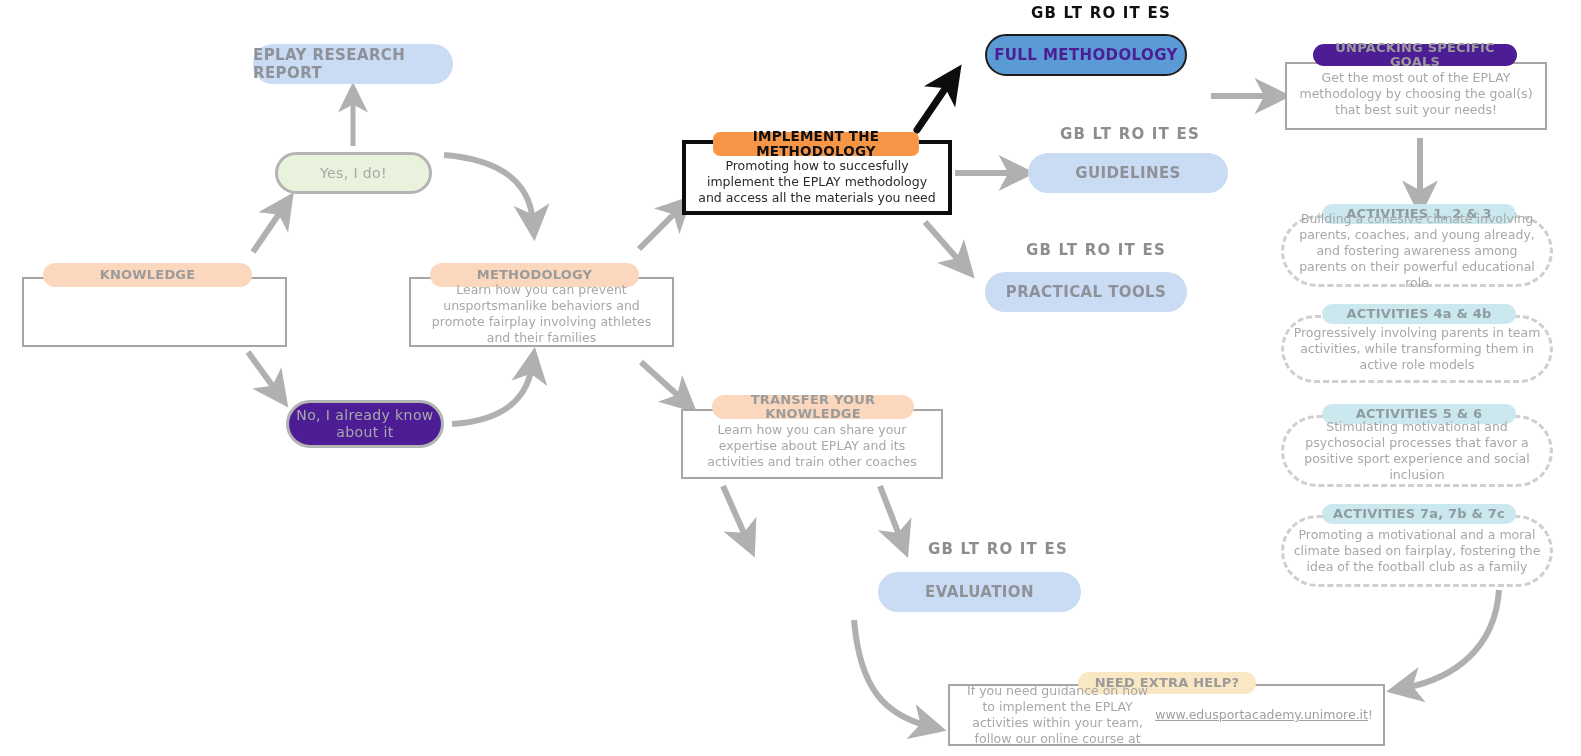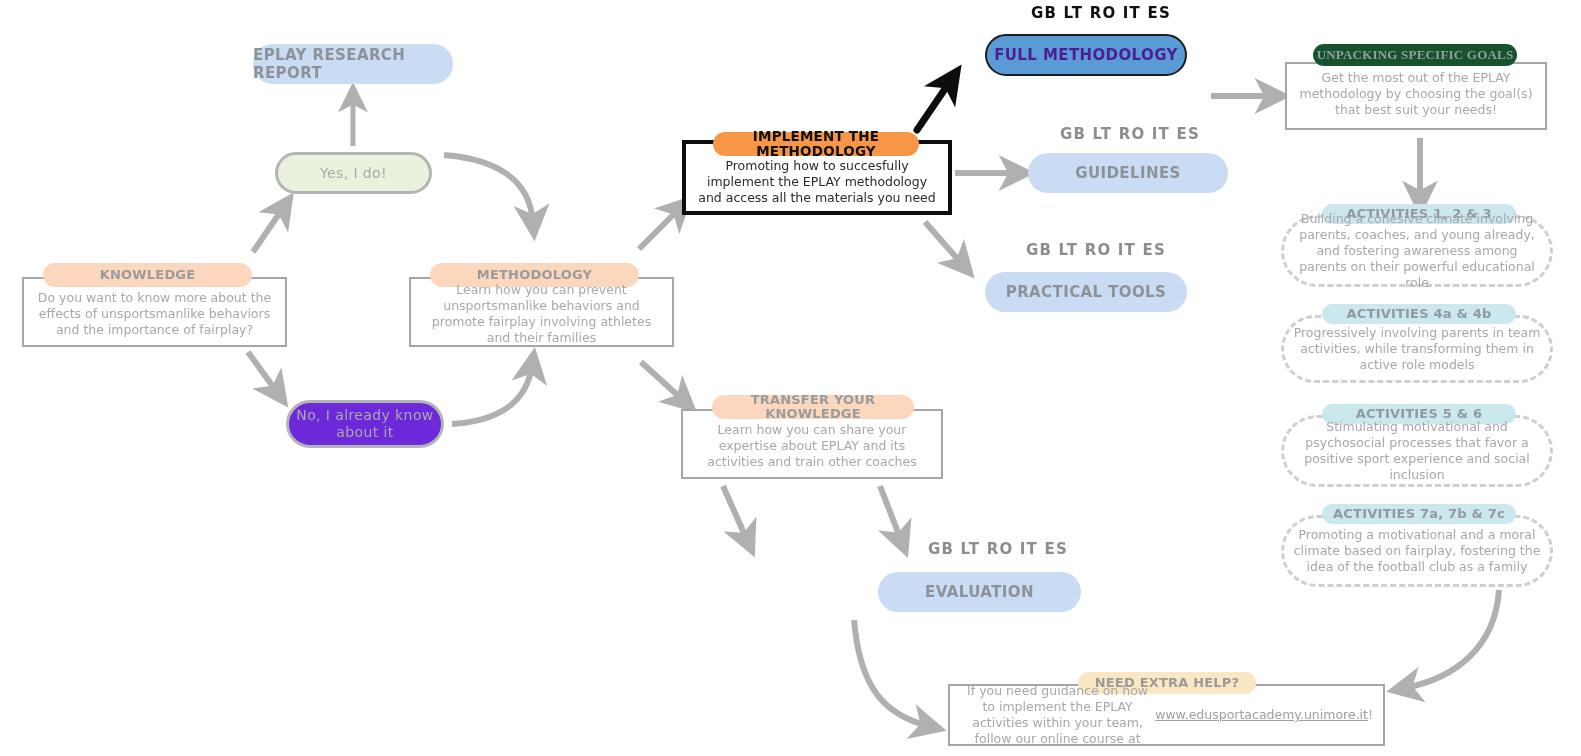--- a/index.html
+++ b/index.html
@@ -21,32 +21,32 @@
       align-items:center;justify-content:center;padding:0 10px;}
 
   
   .btn{position:absolute;box-sizing:border-box;border-radius:40px;
       display:flex;align-items:center;justify-content:center;
       font-weight:bold;font-size:15px;letter-spacing:.4px;}
 
   .btn.lightblue{background:#c9dcf4;color:#8e9298;}
   .btn.strongblue{background:#5b9bd5;color:#4c1d95;border:2px solid #1d1d1d;}
   .btn.green{background:#e9f2dc;color:#a9a9a9;border:3px solid #b4b4b4;font-weight:normal;font-size:14px;}
-  .btn.pinkish{background:#6d28d9;color:#a9a9a9;border:3px solid #b4b4b4;font-weight:normal;font-size:14px;line-height:1.25;text-align:center;}
+  .btn.pinkish{background:#4c1d95;color:#a9a9a9;border:3px solid #b4b4b4;font-weight:normal;font-size:14px;line-height:1.25;text-align:center;}
 
   .lang{position:absolute;color:#8d8d8d;font-size:15px;font-weight:bold;
         letter-spacing:1.2px;white-space:nowrap;}
   .lang.dark{color:#101010;}
 
   .highlight-box{border:4px solid #0d0d0d;background:#ffffff;}
   .highlight-title{background:#f79646;color:#111111;font-size:13.5px;}
   .highlight-body{color:#2b2b2b;font-size:12.5px;}
 
   .t-orange{background:#fbd8bd;color:#9b9b9b;}
-  .t-lilac{background:#14532d;color:#9b9b9b;font-family:Liberation Serif, serif;}
+  .t-lilac{background:#4c1d95;color:#9b9b9b;}
   .t-cyan{background:#cbe8ef;color:#8f9ba0;}
   .t-cream{background:#fae7c4;color:#9b9b9b;}
 
   .link{color:#9f9f9f;text-decoration:underline;}
 </style>
 </head>
 <body>
 
 <div class="canvas">
 
@@ -94,28 +94,27 @@
   </svg>
 
   <div class="btn lightblue" style="left:253px;top:44px;width:200px;height:40px;">EPLAY RESEARCH REPORT</div>
 
   <div class="btn green" style="left:275px;top:152px;width:157px;height:42px;">Yes, I do!</div>
 
   <div class="btn pinkish" style="left:286px;top:400px;width:158px;height:48px;">No, I already know about it</div>
 
   <div class="boxcard" style="left:22px;top:277px;width:265px;height:70px;"></div>
   <div class="pill-title t-orange" style="left:43px;top:263px;width:209px;height:24px;">KNOWLEDGE</div>
-  <div class="body-text" style="left:24px;top:285px;width:261px;height:58px;">Do you want to know more about the effects of unsportsmanlike behaviors and the importance of fairplay?</div>
 
   <div class="boxcard" style="left:409px;top:277px;width:265px;height:70px;"></div>
   <div class="pill-title t-orange" style="left:430px;top:263px;width:209px;height:24px;">METHODOLOGY</div>
   <div class="body-text" style="left:411px;top:285px;width:261px;height:58px;">Learn how you can prevent unsportsmanlike behaviors and promote fairplay involving athletes and their families</div>
 
   <div class="boxcard highlight-box" style="left:682px;top:140px;width:270px;height:75px;"></div>
-  <div class="pill-title highlight-title" style="left:713px;top:132px;width:206px;height:24px;">IMPLEMENT THE METHODOLOGY</div>
+  <div class="pill-title highlight-title" style="left:713px;top:132px;width:206px;height:24px;border-radius:7px;">IMPLEMENT THE METHODOLOGY</div>
   <div class="body-text highlight-body" style="left:686px;top:152px;width:262px;height:60px;">Promoting how to succesfully implement the EPLAY methodology and access all the materials you need</div>
 
   <div class="boxcard" style="left:681px;top:409px;width:262px;height:70px;"></div>
   <div class="pill-title t-orange" style="left:712px;top:395px;width:202px;height:24px;">TRANSFER YOUR KNOWLEDGE</div>
   <div class="body-text" style="left:683px;top:417px;width:258px;height:58px;">Learn how you can share your expertise about EPLAY and its activities and train other coaches</div>
 
   <div class="lang dark" style="left:1031px;top:4px;">GB LT RO IT ES</div>
   <div class="btn strongblue" style="left:985px;top:34px;width:202px;height:42px;">FULL METHODOLOGY</div>
 
   <div class="lang" style="left:1060px;top:125px;">GB LT RO IT ES</div>

